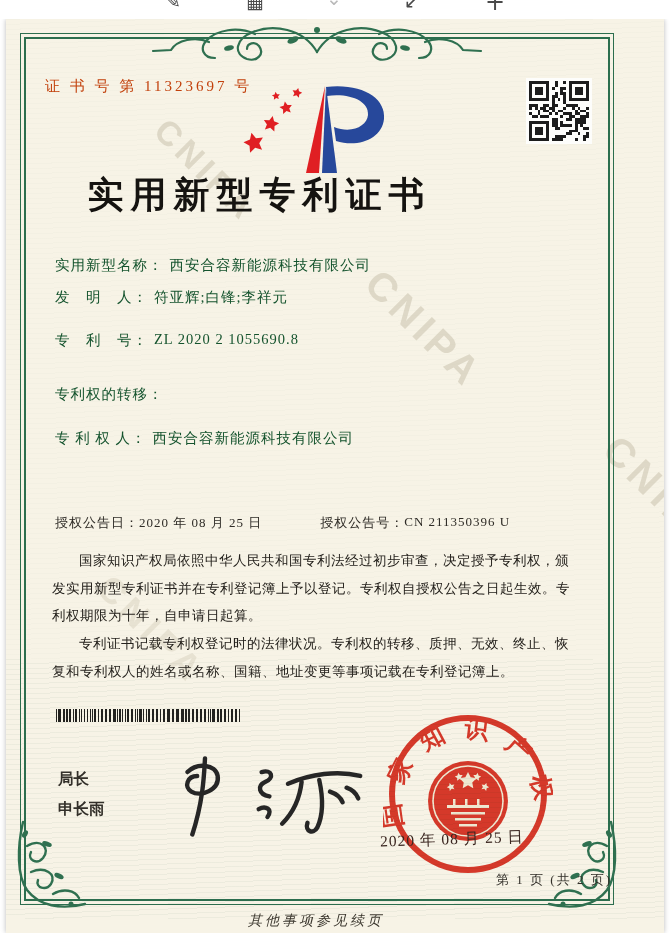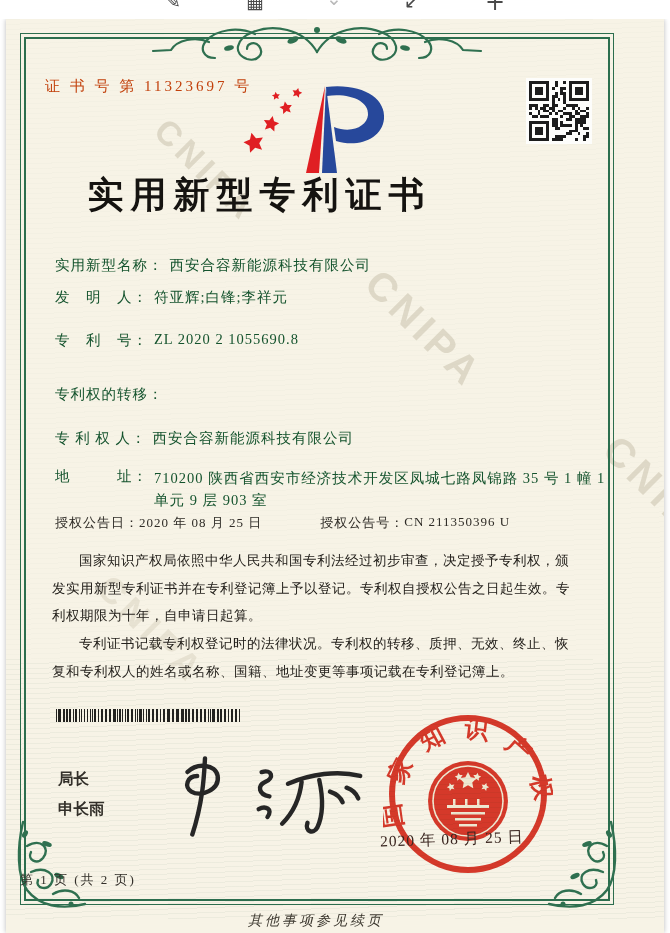--- a/index.html
+++ b/index.html
@@ -55,21 +55,21 @@
 
   .director{position:absolute;left:52px;top:752px;font-family:"Liberation Sans","DejaVu Sans",sans-serif;
             font-weight:bold;font-size:15.5px;color:#33302a;line-height:1;}
   .director .name{margin-top:14px;}
   .signature{position:absolute;left:158px;top:728px;}
 
   .seal{position:absolute;left:377px;top:690px;opacity:.92;mix-blend-mode:multiply;}
   .seal-date{position:absolute;left:374px;top:810px;width:150px;font-size:15.5px;color:#3a2620;
              letter-spacing:1px;transform:rotate(-2deg);white-space:nowrap;}
 
-  .page-note{position:absolute;left:14px;top:852px;width:592px;text-align:left;font-size:13px;
+  .page-note{position:absolute;left:14px;top:852px;width:592px;text-align:right;font-size:13px;
              letter-spacing:2px;color:#33302a;}
   .cont-note{position:absolute;left:14px;top:893px;width:592px;text-align:center;font-size:14px;
              font-style:italic;letter-spacing:3px;color:#3c382f;}
 </style>
 </head>
 <body>
 
 <div id="page">
 
   <div class="toolbar">
@@ -394,24 +394,20 @@
       <span class="lab">专　利　号：</span>
       <span class="val">ZL 2020 2 1055690.8</span>
     </div>
     <div class="field f3">
       <span class="lab">专利权的转移：</span>
     </div>
     <div class="field f4">
       <span class="lab">专 利 权 人：</span>
       <span class="val">西安合容新能源科技有限公司</span>
     </div>
-    <div class="field f5">
-      <span class="lab">地　　　址：</span>
-      <span class="val">710200 陕西省西安市经济技术开发区凤城七路凤锦路 35 号 1 幢 1 单元 9 层 903 室</span>
-    </div>
 
     <div class="frow">
       <span class="lab">授权公告日：</span>
       <span>2020 年 08 月 25 日</span>
       <span class="gap"></span>
       <span class="lab">授权公告号：</span>
       <span>CN 211350396 U</span>
     </div>
 
     <div class="paras">

